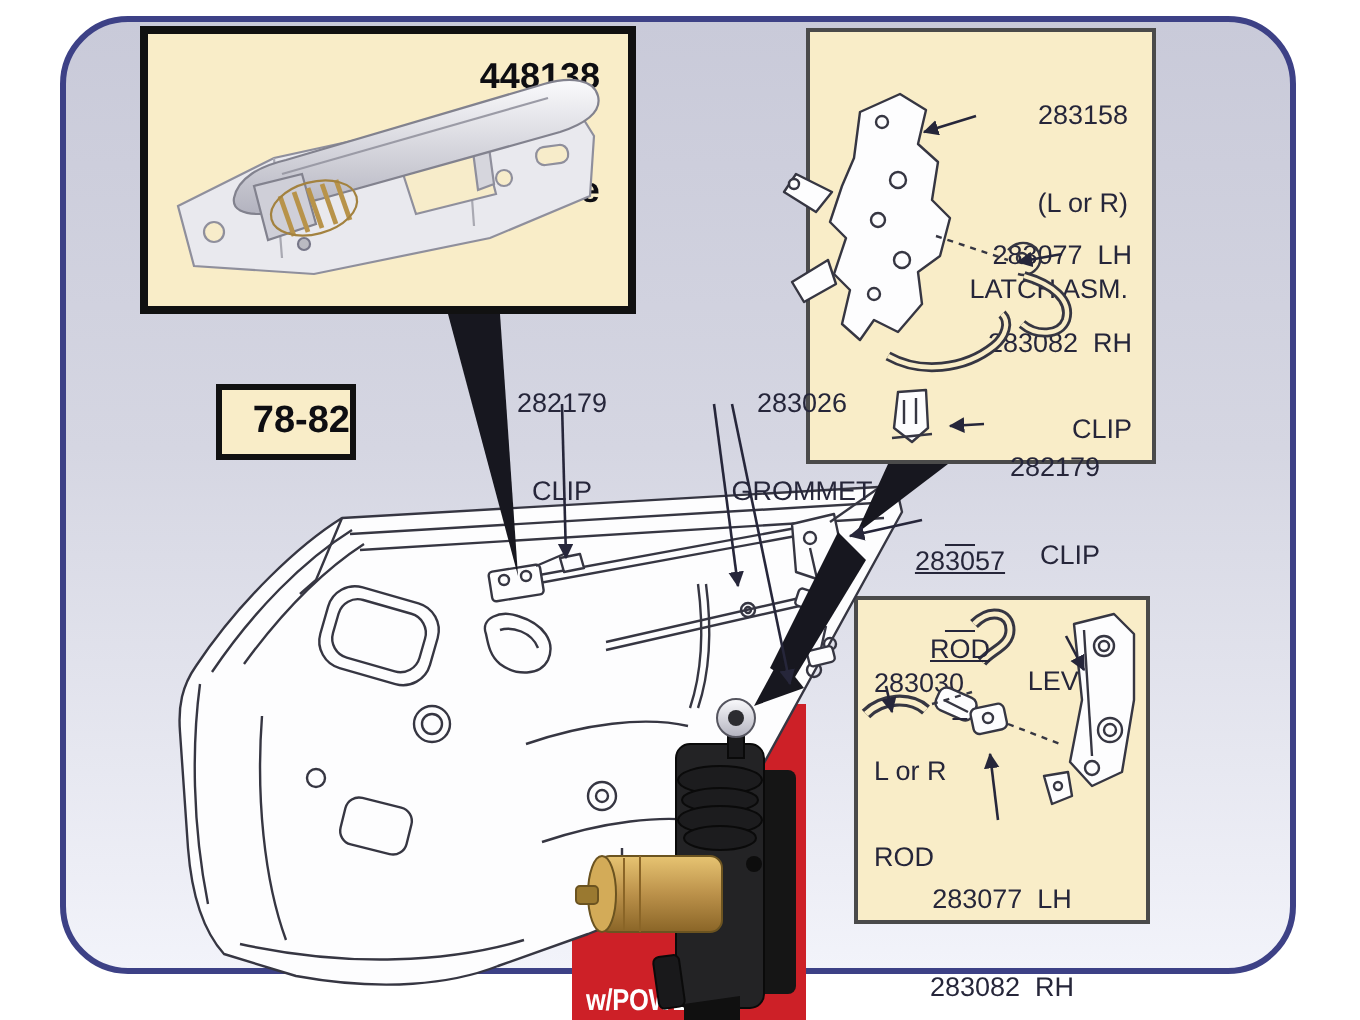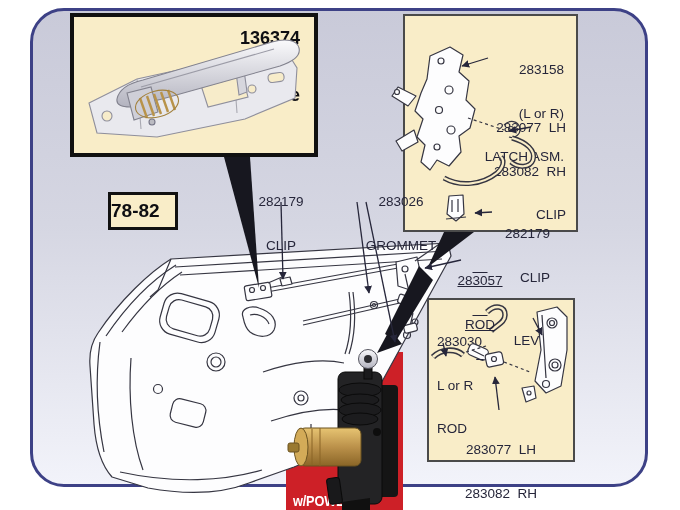--- a/index.html
+++ b/index.html
@@ -16,50 +16,50 @@
   .center{text-align:center;}
   .right{text-align:right;}
   .free-lbl{position:absolute;z-index:3;font-size:13.5px;line-height:14.5px;
             text-align:center;white-space:pre;color:#26263a;}
   .free-lbl span{display:block;}
   .part-big{position:absolute;right:14px;bottom:10px;font-size:18px;line-height:19px;
             font-weight:bold;color:#0e0e12;white-space:pre;}
   .part-big span{display:block;}
   .year{position:absolute;left:108px;top:192px;width:70px;height:38px;z-index:1;
         background:#f9edc8;border:3px solid #111;box-sizing:border-box;
-        display:flex;align-items:center;justify-content:flex-start;
+        display:flex;align-items:center;justify-content:flex-end;
         font-size:19px;font-weight:bold;color:#0e0e12;}
   .redbox{position:absolute;left:286px;top:352px;width:117px;height:158px;
           background:#cd2027;z-index:2;}
   .redtext{position:absolute;left:7px;top:9px;width:130px;font-size:15px;line-height:16.5px;
            font-weight:bold;color:#ffffff;letter-spacing:-0.2px;
            transform:scaleX(0.85);transform-origin:left top;white-space:pre;}
   .redtext span{display:block;}
   svg.overlay{position:absolute;left:0;top:0;z-index:2;pointer-events:none;}
 </style>
 </head>
 <body>
 
 <div class="stage">
 
   <div class="panel"></div>
 
   <div class="box black" style="left:70px;top:13px;width:248px;height:144px;">
     <div class="part-big">
-      <span>136374</span>
+      <span>448138</span>
       <span>Handle</span>
     </div>
   </div>
 
   <div class="year">
     <span>78-82</span>
   </div>
 
   <div class="box gray" style="left:403px;top:14px;width:175px;height:218px;">
-    <div class="lbl right" style="right:12px;top:18px;">
+    <div class="lbl right" style="right:12px;top:6px;">
       <span>283158</span>
       <span>(L or R)</span>
       <span>LATCH ASM.</span>
     </div>
     <div class="lbl right" style="right:10px;top:76px;">
       <span>283077  LH</span>
       <span>283082  RH</span>
       <span>CLIP</span>
     </div>
     <div class="lbl right" style="right:26px;top:182px;">

